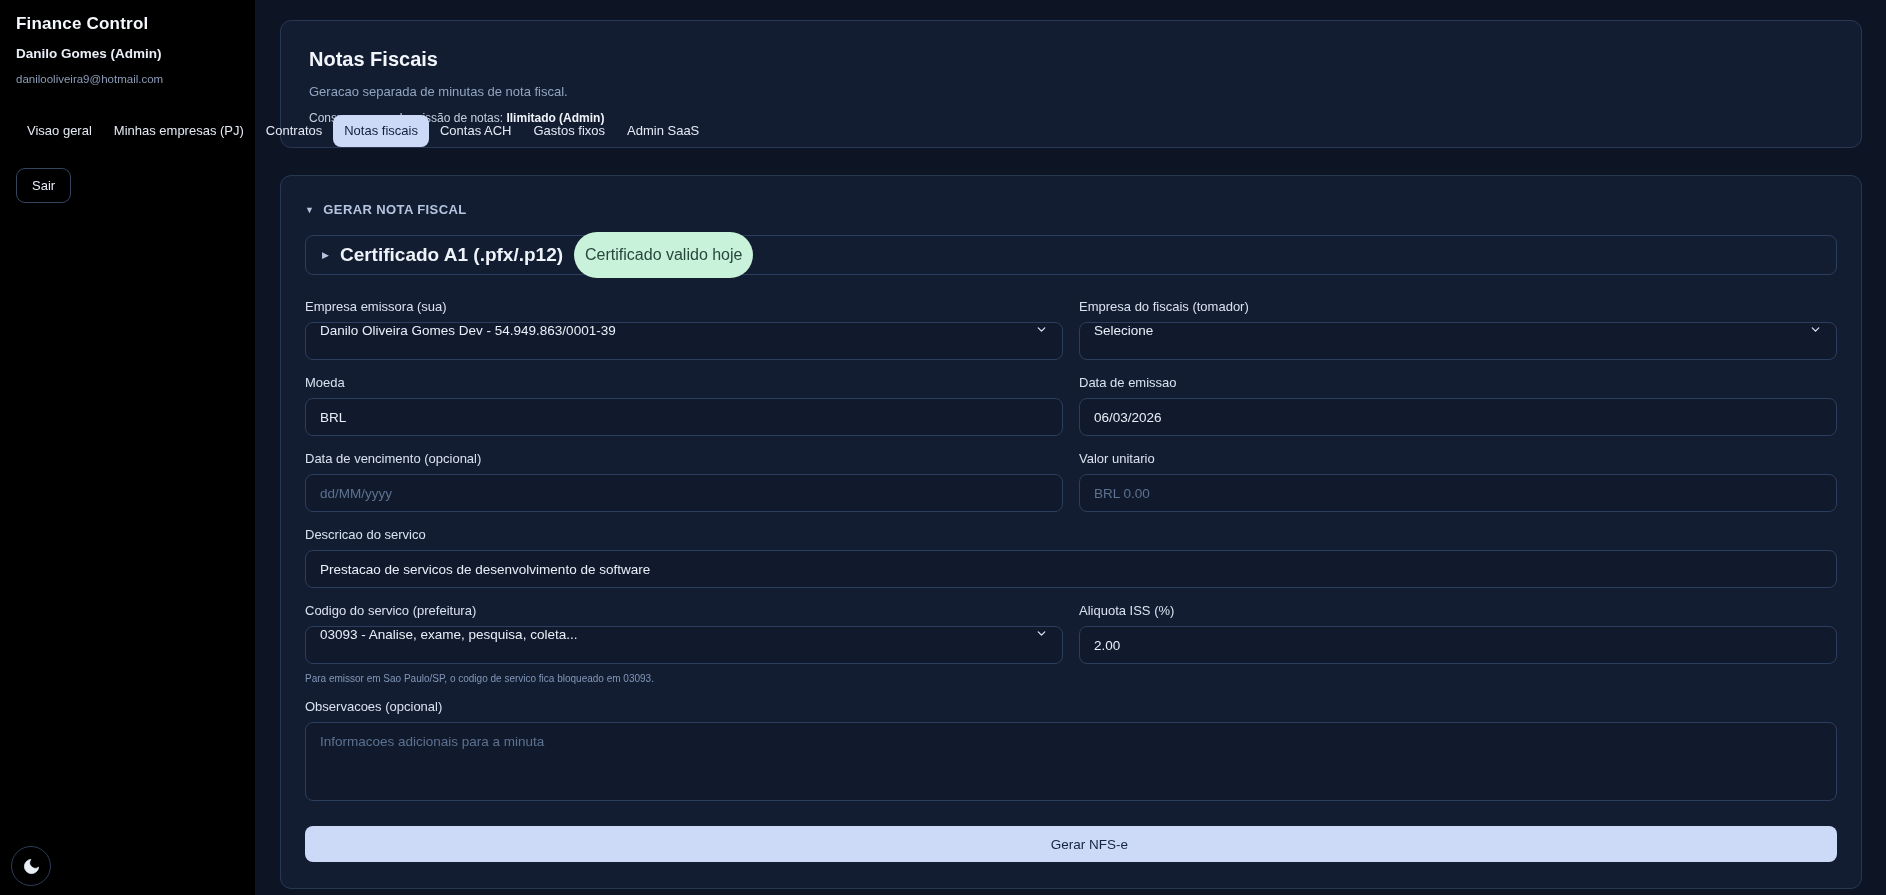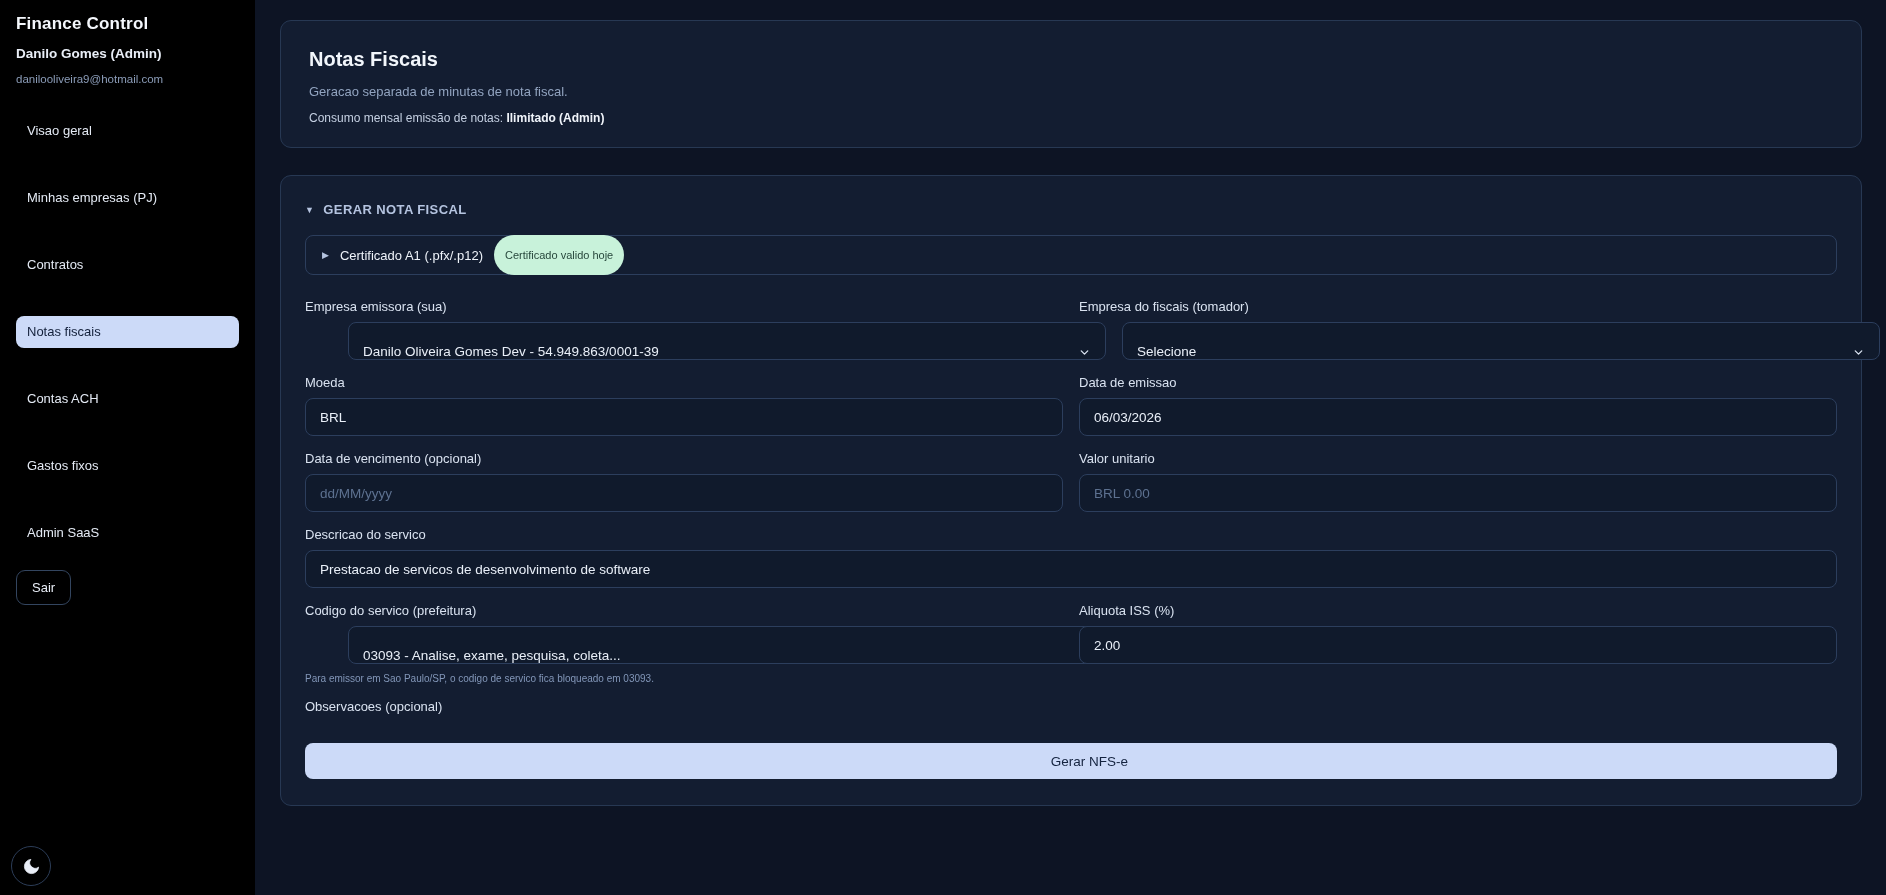--- a/index.html
+++ b/index.html
@@ -13,21 +13,21 @@
   
   .sidebar {
     width:255px; min-width:255px; height:895px;
     background:#000000;
     padding:14px 16px;
     position:relative;
   }
   .app-title { font-size:17px; font-weight:bold; color:#f4f7fc; margin-bottom:12px; letter-spacing:0.2px;}
   .user-name { font-size:13.5px; font-weight:bold; color:#e9eef7; margin-bottom:12px;}
   .user-email { font-size:11.5px; color:#8b9cb8; margin-bottom:30px;}
-  .nav { display:flex; flex-direction:column;gap:27px; }
+  .nav { display:flex; flex-direction:row; }
   .nav-item {
     height:32px; line-height:32px;
     padding:0 11px; margin-bottom:8px;
     font-size:13px; color:#e4eaf4;
     border-radius:8px; cursor:pointer;
     white-space:nowrap;
   }
   .nav-item.active { background:#ccdaf8; color:#13203a; }
   .logout-btn {
     margin-top:13px;
@@ -65,42 +65,41 @@
     font-size:13px; font-weight:bold; color:#b5c4e0;
     letter-spacing:0.4px; cursor:pointer;
     margin:2px 0 18px 0;
   }
   .tri { font-size:9px; color:#b5c4e0; }
   .cert-box {
     height:40px; border:1px solid #2c3e5d; border-radius:8px;
     display:flex; align-items:center; gap:11px;
     padding:0 16px; margin-bottom:24px; cursor:pointer;
   }
-  .cert-label { font-size:13px; font-weight:normal; color:#eef3fa; }
+  .cert-label { font-size:19px; font-weight:bold; color:#eef3fa; }
   .cert-badge {
-    font-size:11px; color:#27473c; background:#c8f2da;
+    font-size:16px; color:#27473c; background:#c8f2da;
     padding:14px 11px; border-radius:999px; font-weight:normal;
   }
   .grid2 { display:grid; grid-template-columns:1fr 1fr; column-gap:16px; }
   .field { margin-bottom:15px; }
   .field-label { display:block; font-size:13px; color:#d9e2f0; margin-bottom:8px; }
   .control {
     width:100%; height:38px;
     background:#101a2c;
     border:1px solid #2c3e5d; border-radius:8px;
     padding:0 14px;
     font-size:13.5px; color:#e9eff8;
     font-family:"Liberation Sans", sans-serif;
     outline:none;
   }
   .control::placeholder { color:#5d7190; }
   .select {
-    display:flex; align-items:flex-end; justify-content:space-between;
+    display:flex; align-items:flex-start; justify-content:space-between;
     cursor:pointer;
-    margin-left:43px;
   }
   .chev { width:13px; height:13px; stroke:#dbe4f2; flex:none; }
   .help-text { font-size:10px; color:#8296b8; margin-top:9px; }
   .span2 { grid-column:1 / -1; }
   textarea.control { height:79px; padding:11px 14px; resize:none; }
   .submit-btn {
     width:100%; height:36px; margin-top:6px;
     background:#ccdaf8; color:#14233f;
     border:none; border-radius:8px;
     font-size:13.5px; cursor:pointer;
@@ -216,19 +215,20 @@
         </div>
         <div class="help-text">Para emissor em Sao Paulo/SP, o codigo de servico fica bloqueado em 03093.</div>
       </div>
       <div class="field">
         <label class="field-label">Aliquota ISS (%)</label>
         <input class="control" type="text" value="2.00" style="">
       </div>
 
       <div class="field span2">
         <label class="field-label">Observacoes (opcional)</label>
+        <textarea class="control" placeholder="Informacoes adicionais para a minuta" style=""></textarea>
       </div>
     </div>
 
     <button class="submit-btn">Gerar NFS-e</button>
   </section>
 
 </main>
 
 </body></html>

